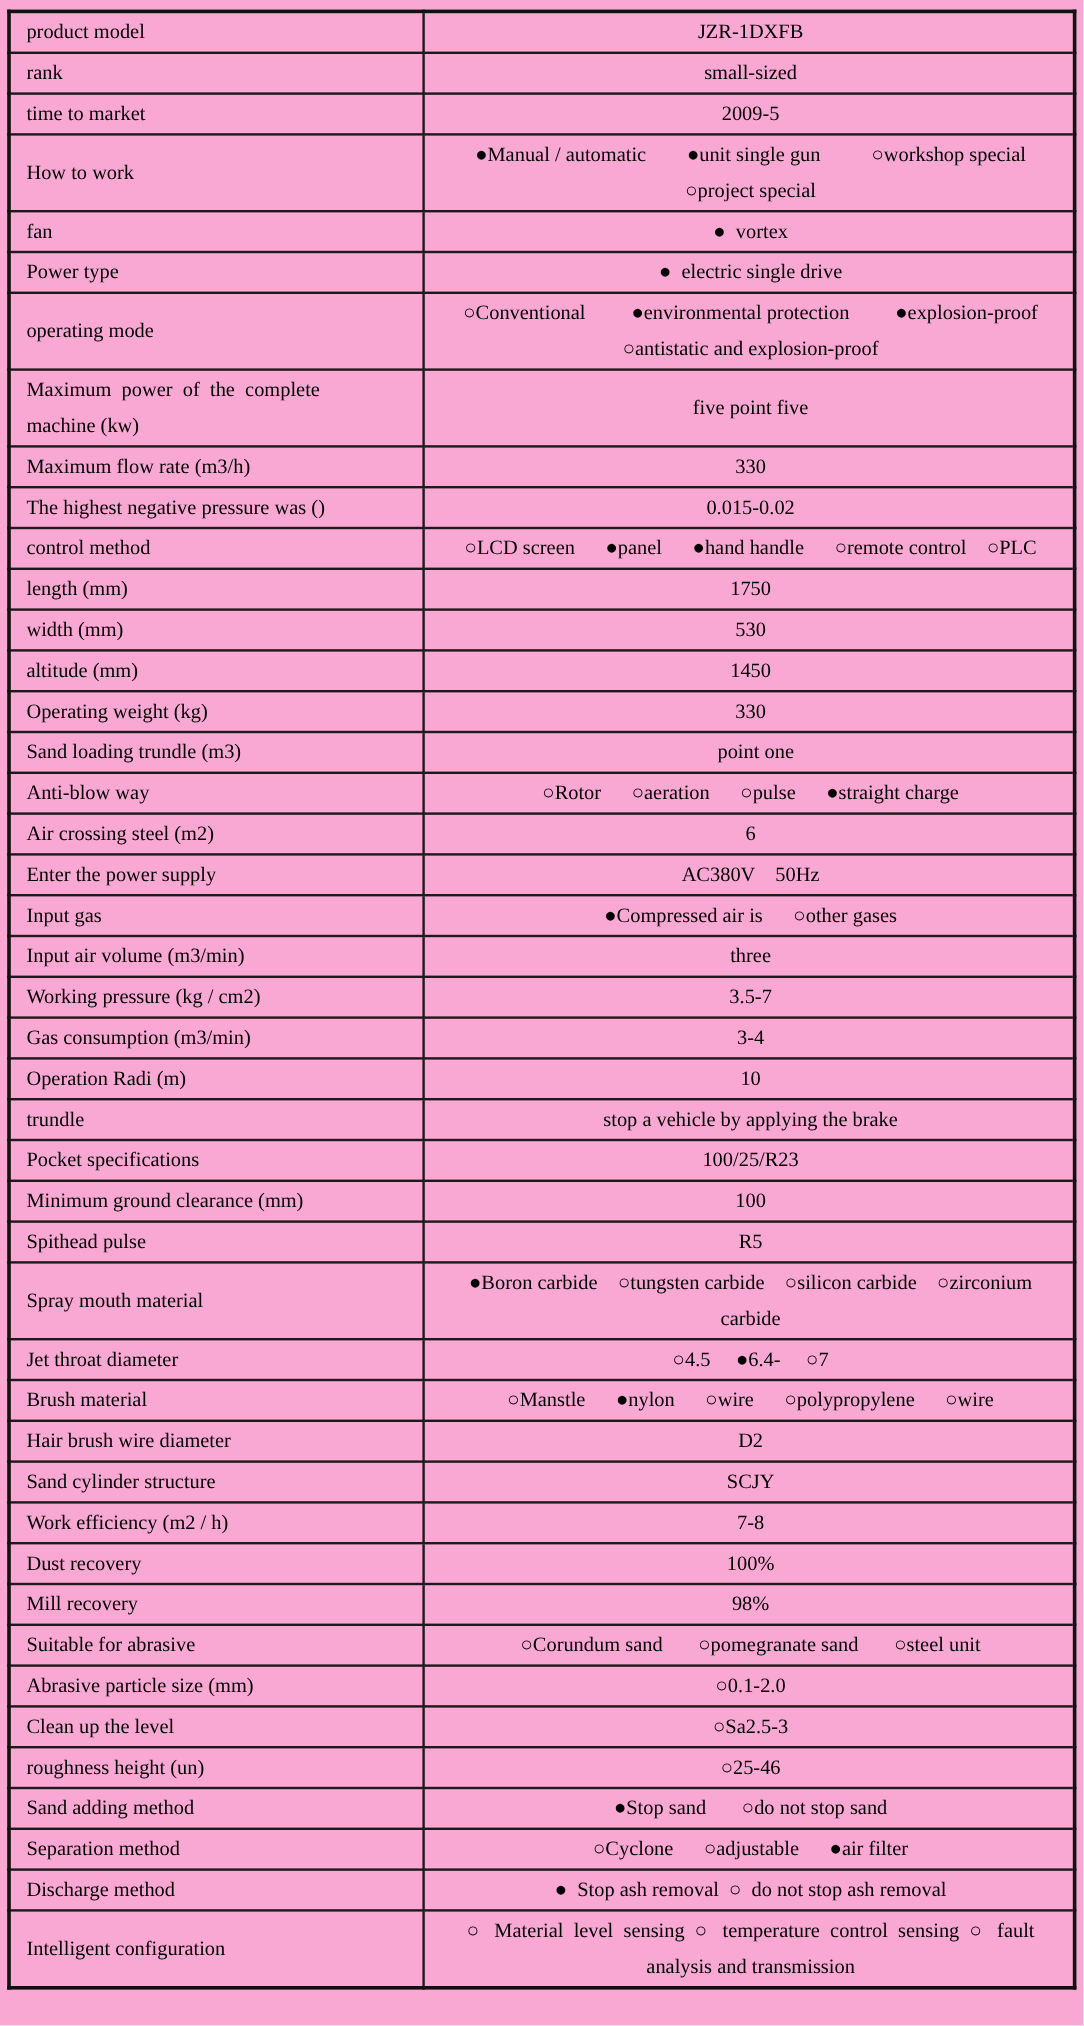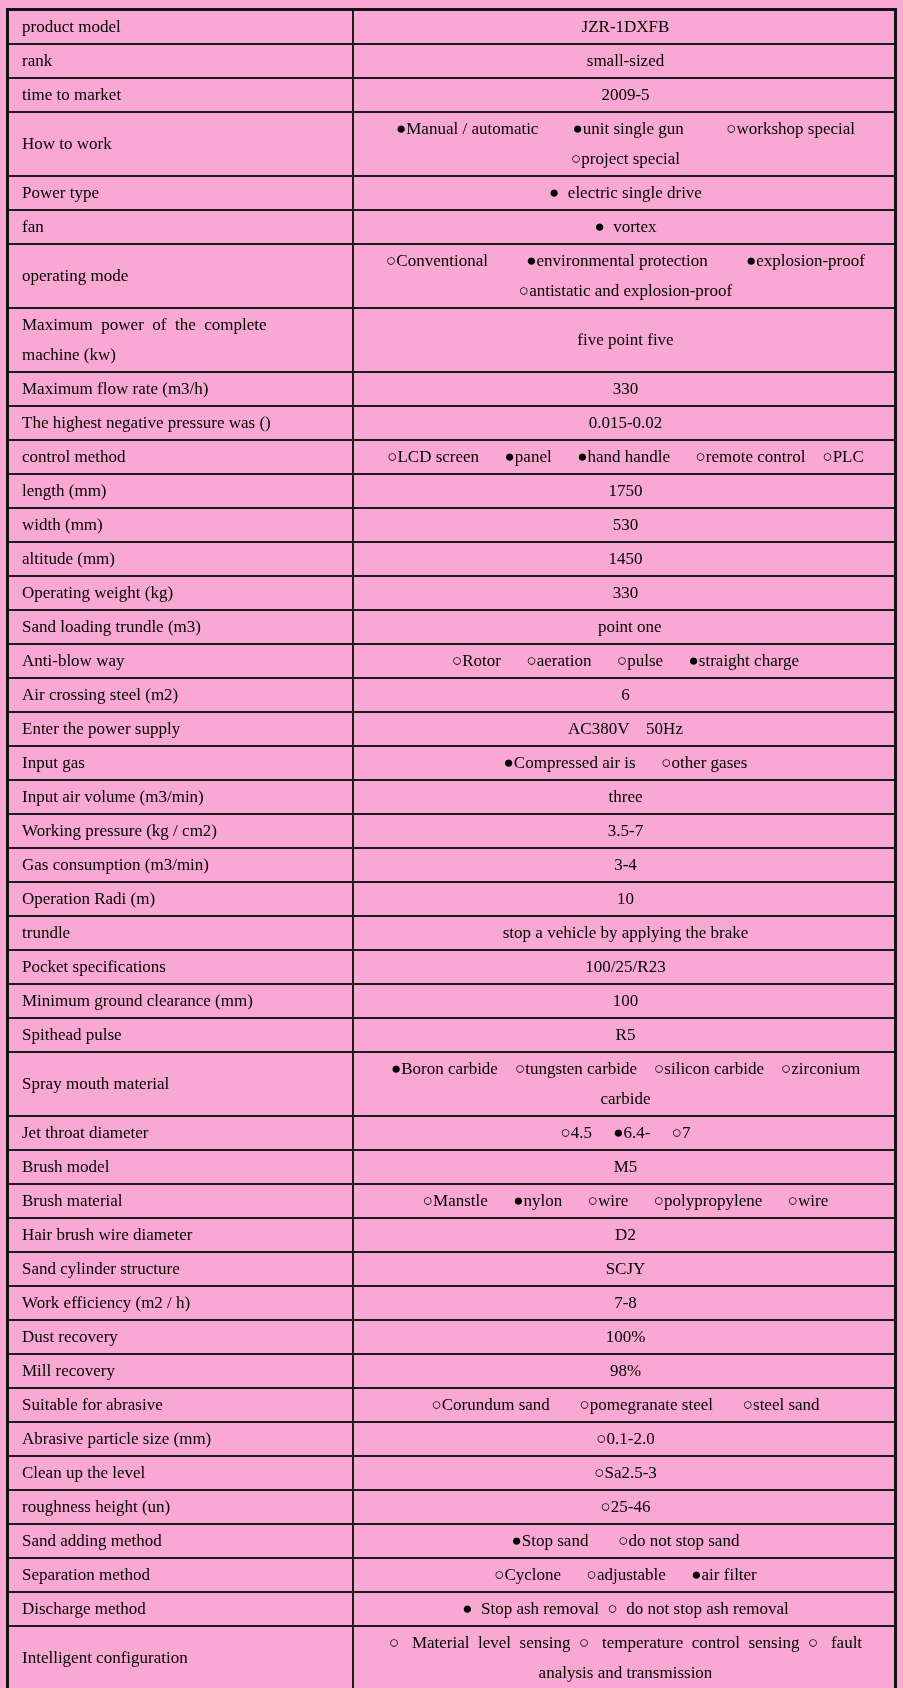--- a/index.html
+++ b/index.html
@@ -62,26 +62,26 @@
         <tr>
           <td class="label-cell">time to market</td>
           <td class="value-cell">2009-5</td>
         </tr>
         <tr>
           <td class="label-cell">How to work</td>
           <td class="value-cell">●Manual / automatic        ●unit single gun          ○workshop special
 ○project special</td>
         </tr>
         <tr>
+          <td class="label-cell">fan</td>
+          <td class="value-cell">●  vortex</td>
+        </tr>
+        <tr>
           <td class="label-cell">Power type</td>
           <td class="value-cell">●  electric single drive</td>
-        </tr>
-        <tr>
-          <td class="label-cell">fan</td>
-          <td class="value-cell">●  vortex</td>
         </tr>
         <tr>
           <td class="label-cell">operating mode</td>
           <td class="value-cell">○Conventional         ●environmental protection         ●explosion-proof
 ○antistatic and explosion-proof</td>
         </tr>
         <tr>
           <td class="label-cell">Maximum  power  of  the  complete
 machine (kw)</td>
           <td class="value-cell">five point five</td>
@@ -169,24 +169,20 @@
         <tr>
           <td class="label-cell">Spray mouth material</td>
           <td class="value-cell">●Boron carbide    ○tungsten carbide    ○silicon carbide    ○zirconium
 carbide</td>
         </tr>
         <tr>
           <td class="label-cell">Jet throat diameter</td>
           <td class="value-cell">○4.5     ●6.4-     ○7</td>
         </tr>
         <tr>
-          <td class="label-cell">Brush model</td>
-          <td class="value-cell">M5</td>
-        </tr>
-        <tr>
           <td class="label-cell">Brush material</td>
           <td class="value-cell">○Manstle      ●nylon      ○wire      ○polypropylene      ○wire</td>
         </tr>
         <tr>
           <td class="label-cell">Hair brush wire diameter</td>
           <td class="value-cell">D2</td>
         </tr>
         <tr>
           <td class="label-cell">Sand cylinder structure</td>
           <td class="value-cell">SCJY</td>
@@ -198,21 +194,21 @@
         <tr>
           <td class="label-cell">Dust recovery</td>
           <td class="value-cell">100%</td>
         </tr>
         <tr>
           <td class="label-cell">Mill recovery</td>
           <td class="value-cell">98%</td>
         </tr>
         <tr>
           <td class="label-cell">Suitable for abrasive</td>
-          <td class="value-cell">○Corundum sand       ○pomegranate steel       ○steel sand</td>
+          <td class="value-cell">○Corundum sand       ○pomegranate sand       ○steel unit</td>
         </tr>
         <tr>
           <td class="label-cell">Abrasive particle size (mm)</td>
           <td class="value-cell">○0.1-2.0</td>
         </tr>
         <tr>
           <td class="label-cell">Clean up the level</td>
           <td class="value-cell">○Sa2.5-3</td>
         </tr>
         <tr>

